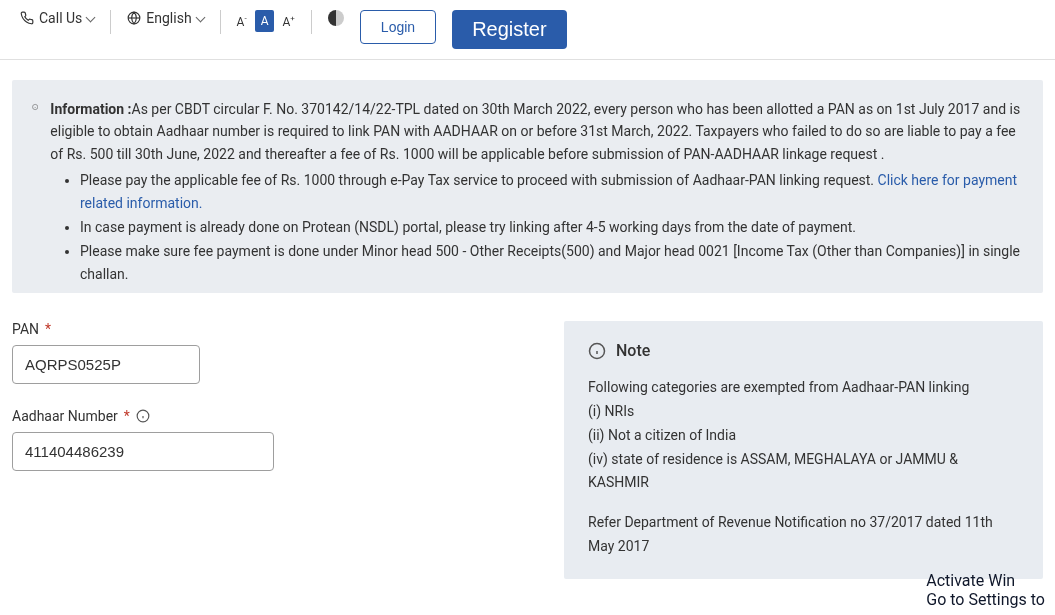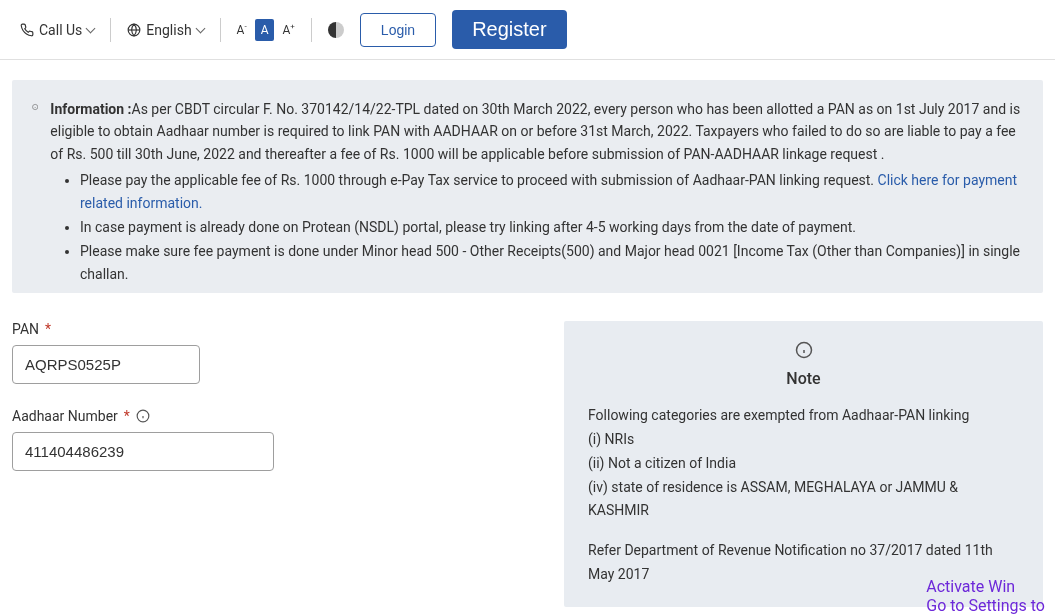--- a/index.html
+++ b/index.html
@@ -13,21 +13,21 @@
     .logo-area { display: flex; align-items: center; gap: 4px; }
     .emblem { width: 40px; height: 40px; position: relative; }
     .emblem-circle { width: 30px; height: 30px; border: 2px dotted #888; border-radius: 50%; margin: 0 auto; }
     .emblem-base { width: 40px; height: 10px; background: #c0392b; border-radius: 0 0 20px 20px; margin-top: -5px; }
     .brand-text { display: flex; flex-direction: column; }
     .brand-top { display: flex; align-items: baseline; gap: 4px; }
     .brand-main { color: #2a5caa; font-size: 20px; font-weight: 500; }
     .brand-tag { color: #c0392b; font-style: italic; font-size: 12px; }
     .brand-sub { color: #2a5caa; font-size: 11px; border-top: 1px solid #2a5caa; padding-top: 1px; }
     
-    .header-right { display: flex; align-items: center; gap: 16px; }
+    .header-right { display: flex; align-items: flex-start; gap: 16px; }
     .header-link { display: flex; align-items: center; gap: 5px; color: #333; cursor: pointer; font-size: 14px; }
     .header-divider { width: 1px; height: 24px; background: #ccc; }
     .font-controls { display: flex; align-items: center; gap: 8px; }
     .font-btn { font-size: 12px; cursor: pointer; }
     .font-btn sup { font-size: 8px; }
     .font-btn.active { background: #2a5caa; color: #fff; padding: 4px 6px; border-radius: 2px; }
     .contrast-btn { width: 16px; height: 16px; border-radius: 50%; background: linear-gradient(90deg, #333 50%, #ccc 50%); cursor: pointer; }
     .login-btn { border: 1px solid #2a5caa; color: #2a5caa; padding: 8px 20px; border-radius: 4px; background: #fff; cursor: pointer; font-size: 14px; }
     .register-btn { background: #2a5caa; color: #fff; padding: 8px 20px; border-radius: 4px; border: none; cursor: pointer; font-size: 20px; }
     
@@ -43,27 +43,27 @@
     
     .form-area { display: flex; gap: 52px; margin-top: 28px; align-items: flex-start; }
     .form-left { flex: 0 0 500px; }
     .form-group { margin-bottom: 24px; }
     .form-label { display: flex; align-items: center; gap: 6px; margin-bottom: 8px; color: #333; font-size: 14px; }
     .required { color: #c0392b; }
     .form-input { width: 188px; padding: 10px 12px; border: 1px solid #9e9e9e; border-radius: 4px; font-size: 15px; color: #333; }
     .form-input.wide { width: 262px; }
     
     .note-box { flex: 1; background: #e8ecf1; padding: 20px 24px; border-radius: 2px; }
-    .note-header { display: flex; align-items: center; gap: 10px; margin-bottom: 16px; flex-direction: column; }
+    .note-header { display: flex; align-items: center; gap: 10px; margin-bottom: 16px; }
     .note-title { font-size: 16px; font-weight: 500; color: #333; }
     .note-body p { line-height: 1.7; color: #333; font-size: 14px; }
     .note-body .spacer { height: 16px; }
     
     
-    .watermark { position: fixed; bottom: 0; right: 10px; color: #6d28d9; font-size: 16px; text-align: left; pointer-events: none; }
+    .watermark { position: fixed; bottom: 6px; right: 10px; color: #0f172a; font-size: 16px; text-align: left; pointer-events: none; }
     .watermark .sub { font-size: 16px; }
     
     .icon-svg { width: 18px; height: 18px; }
     .icon-svg-sm { width: 14px; height: 14px; }
     .chevron-down { border: solid #666; border-width: 0 1.5px 1.5px 0; display: inline-block; padding: 3px; transform: rotate(45deg); margin-bottom: 2px; }
   </style>
 </head>
 <body>
 
 <div class="header">

